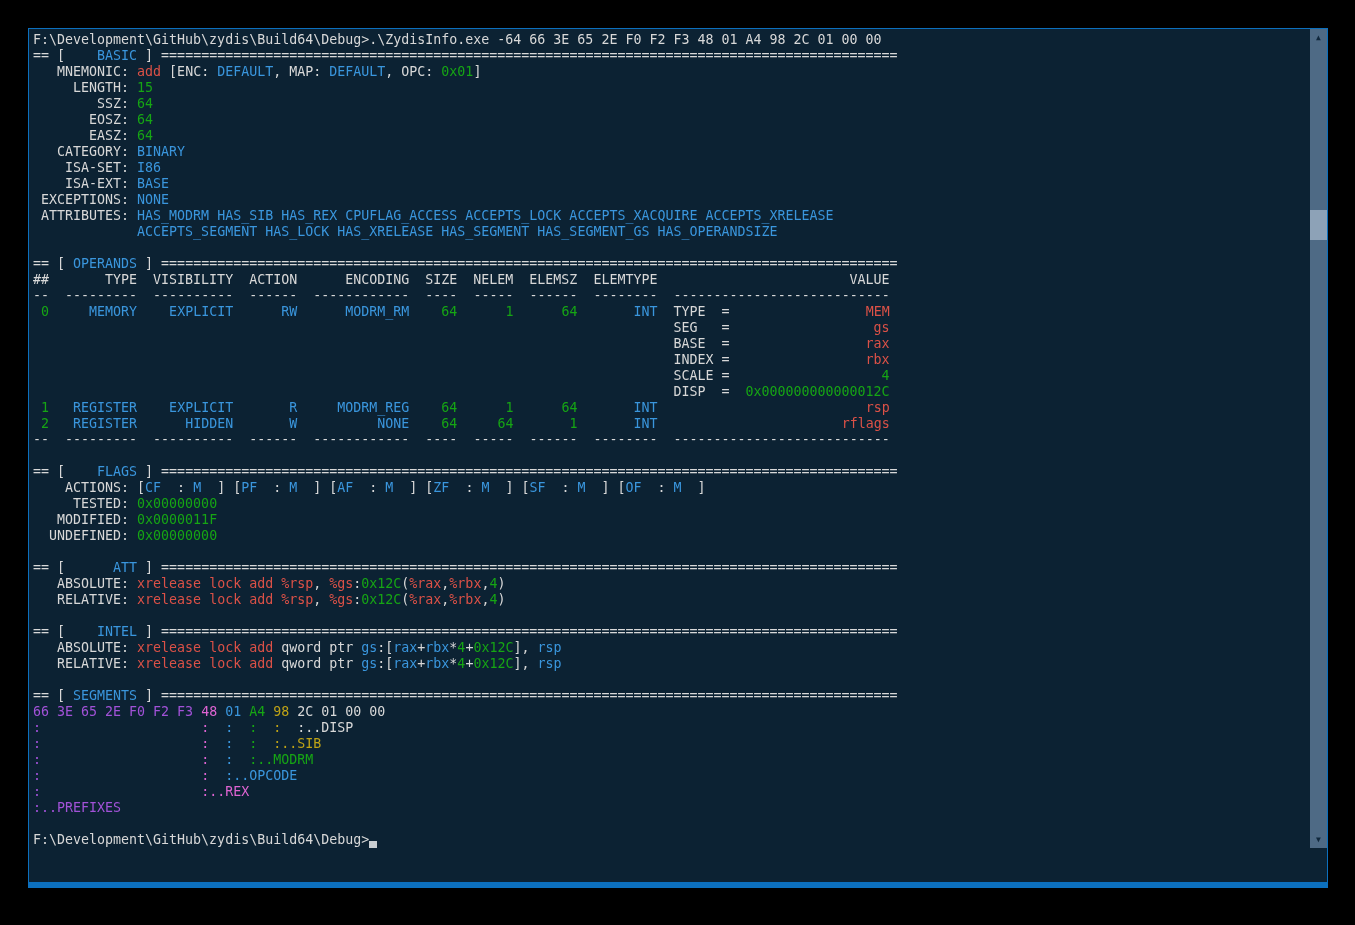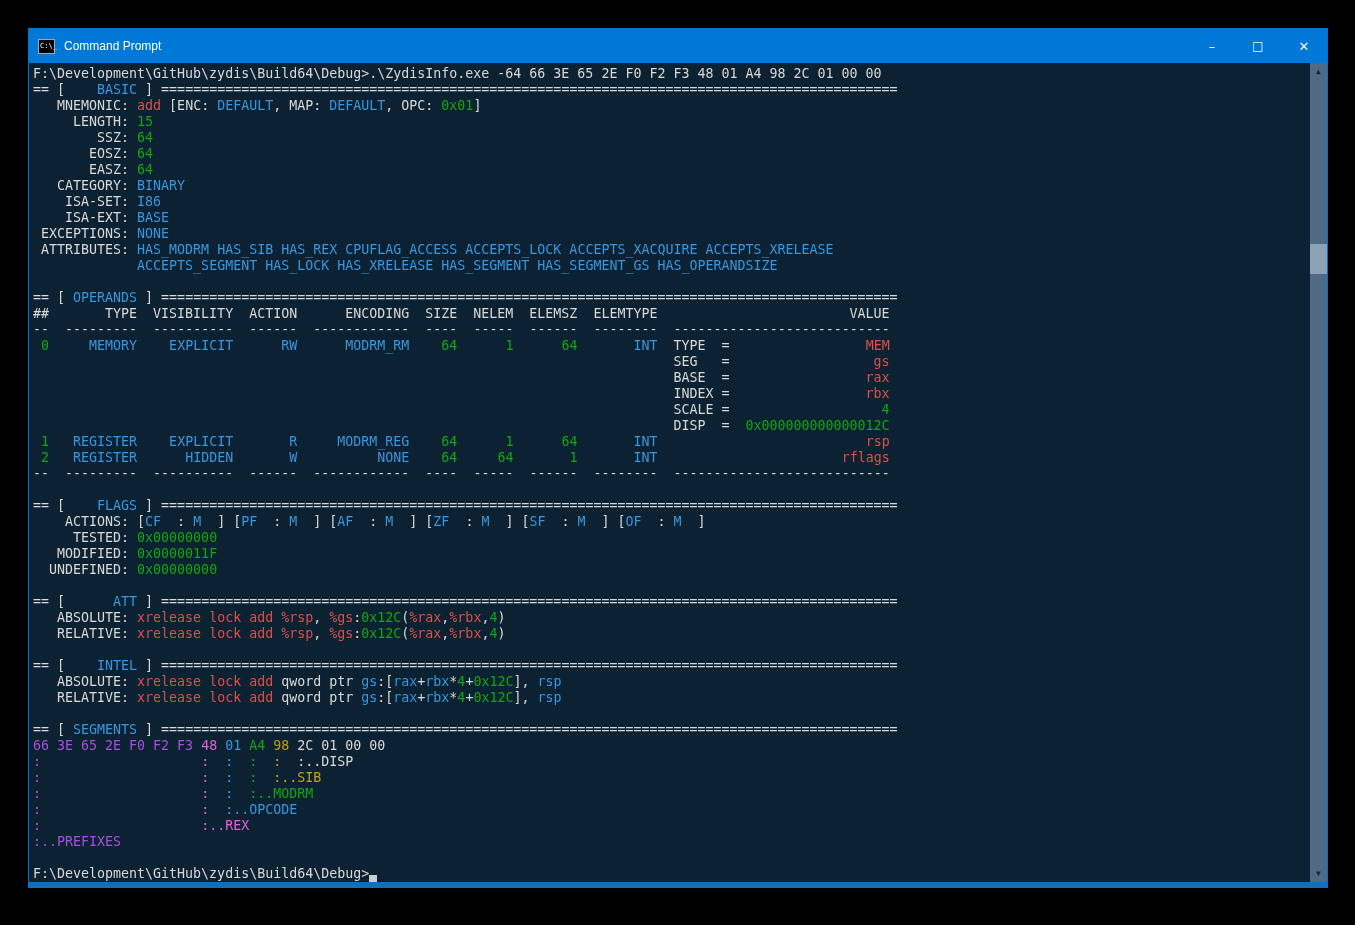--- a/index.html
+++ b/index.html
@@ -54,29 +54,20 @@
   }
   .sb-track { flex:1 1 auto; position:relative; }
   .sb-thumb { position:absolute; left:0; top:164px; width:17px; height:30px; background:#8DA2B7; }
 </style>
 </head>
 <body>
 
 <div class="desktop">
   <div class="window">
 
-    <div class="titlebar">
-      <div class="cmd-icon">C:\_</div>
-      <div class="title-text">Command Prompt</div>
-      <div class="controls">
-        <div class="ctrl">–</div>
-        <div class="ctrl max">□</div>
-        <div class="ctrl">✕</div>
-      </div>
-    </div>
 
     <div class="console">
       <div class="text"><div class="line"><span style="color: rgb(216, 216, 216);">F:\Development\GitHub\zydis\Build64\Debug&gt;.\ZydisInfo.exe -64 66 3E 65 2E F0 F2 F3 48 01 A4 98 2C 01 00 00</span></div><div class="line"><span style="color: rgb(216, 216, 216);">== [ </span><span style="color: rgb(58, 150, 221);">   BASIC</span><span style="color: rgb(216, 216, 216);"> ] </span><span style="color: rgb(216, 216, 216);">============================================================================================</span></div><div class="line"><span style="color: rgb(216, 216, 216);">   MNEMONIC: </span><span style="color: rgb(219, 81, 71);">add</span><span style="color: rgb(216, 216, 216);"> [ENC: </span><span style="color: rgb(58, 150, 221);">DEFAULT</span><span style="color: rgb(216, 216, 216);">, MAP: </span><span style="color: rgb(58, 150, 221);">DEFAULT</span><span style="color: rgb(216, 216, 216);">, OPC: </span><span style="color: rgb(22, 165, 20);">0x01</span><span style="color: rgb(216, 216, 216);">]</span></div><div class="line"><span style="color: rgb(216, 216, 216);">     LENGTH: </span><span style="color: rgb(22, 165, 20);">15</span></div><div class="line"><span style="color: rgb(216, 216, 216);">        SSZ: </span><span style="color: rgb(22, 165, 20);">64</span></div><div class="line"><span style="color: rgb(216, 216, 216);">       EOSZ: </span><span style="color: rgb(22, 165, 20);">64</span></div><div class="line"><span style="color: rgb(216, 216, 216);">       EASZ: </span><span style="color: rgb(22, 165, 20);">64</span></div><div class="line"><span style="color: rgb(216, 216, 216);">   CATEGORY: </span><span style="color: rgb(58, 150, 221);">BINARY</span></div><div class="line"><span style="color: rgb(216, 216, 216);">    ISA-SET: </span><span style="color: rgb(58, 150, 221);">I86</span></div><div class="line"><span style="color: rgb(216, 216, 216);">    ISA-EXT: </span><span style="color: rgb(58, 150, 221);">BASE</span></div><div class="line"><span style="color: rgb(216, 216, 216);"> EXCEPTIONS: </span><span style="color: rgb(58, 150, 221);">NONE</span></div><div class="line"><span style="color: rgb(216, 216, 216);"> ATTRIBUTES: </span><span style="color: rgb(58, 150, 221);">HAS_MODRM HAS_SIB HAS_REX CPUFLAG_ACCESS ACCEPTS_LOCK ACCEPTS_XACQUIRE ACCEPTS_XRELEASE</span></div><div class="line"><span style="color: rgb(216, 216, 216);">             </span><span style="color: rgb(58, 150, 221);">ACCEPTS_SEGMENT HAS_LOCK HAS_XRELEASE HAS_SEGMENT HAS_SEGMENT_GS HAS_OPERANDSIZE</span></div><div class="line"></div><div class="line"><span style="color: rgb(216, 216, 216);">== [ </span><span style="color: rgb(58, 150, 221);">OPERANDS</span><span style="color: rgb(216, 216, 216);"> ] </span><span style="color: rgb(216, 216, 216);">============================================================================================</span></div><div class="line"><span style="color: rgb(216, 216, 216);">##       TYPE  VISIBILITY  ACTION      ENCODING  SIZE  NELEM  ELEMSZ  ELEMTYPE</span><span style="color: rgb(216, 216, 216);">                        </span><span style="color: rgb(216, 216, 216);">VALUE</span></div><div class="line"><span style="color: rgb(216, 216, 216);">--  </span><span style="color: rgb(216, 216, 216);">---------</span><span style="color: rgb(216, 216, 216);">  </span><span style="color: rgb(216, 216, 216);">----------</span><span style="color: rgb(216, 216, 216);">  </span><span style="color: rgb(216, 216, 216);">------</span><span style="color: rgb(216, 216, 216);">  </span><span style="color: rgb(216, 216, 216);">------------</span><span style="color: rgb(216, 216, 216);">  </span><span style="color: rgb(216, 216, 216);">----</span><span style="color: rgb(216, 216, 216);">  </span><span style="color: rgb(216, 216, 216);">-----</span><span style="color: rgb(216, 216, 216);">  </span><span style="color: rgb(216, 216, 216);">------</span><span style="color: rgb(216, 216, 216);">  </span><span style="color: rgb(216, 216, 216);">--------</span><span style="color: rgb(216, 216, 216);">  </span><span style="color: rgb(216, 216, 216);">---------------------------</span></div><div class="line"><span style="color: rgb(22, 165, 20);"> 0</span><span style="color: rgb(216, 216, 216);">  </span><span style="color: rgb(58, 150, 221);">   MEMORY</span><span style="color: rgb(216, 216, 216);">  </span><span style="color: rgb(58, 150, 221);">  EXPLICIT</span><span style="color: rgb(216, 216, 216);">  </span><span style="color: rgb(58, 150, 221);">    RW</span><span style="color: rgb(216, 216, 216);">  </span><span style="color: rgb(58, 150, 221);">    MODRM_RM</span><span style="color: rgb(216, 216, 216);">  </span><span style="color: rgb(22, 165, 20);">  64</span><span style="color: rgb(216, 216, 216);">  </span><span style="color: rgb(22, 165, 20);">    1</span><span style="color: rgb(216, 216, 216);">  </span><span style="color: rgb(22, 165, 20);">    64</span><span style="color: rgb(216, 216, 216);">  </span><span style="color: rgb(58, 150, 221);">     INT</span><span style="color: rgb(216, 216, 216);">  TYPE  =</span><span style="color: rgb(216, 216, 216);">                 </span><span style="color: rgb(219, 81, 71);">MEM</span></div><div class="line"><span style="color: rgb(216, 216, 216);">                                                                                </span><span style="color: rgb(216, 216, 216);">SEG   =</span><span style="color: rgb(216, 216, 216);">                  </span><span style="color: rgb(219, 81, 71);">gs</span></div><div class="line"><span style="color: rgb(216, 216, 216);">                                                                                </span><span style="color: rgb(216, 216, 216);">BASE  =</span><span style="color: rgb(216, 216, 216);">                 </span><span style="color: rgb(219, 81, 71);">rax</span></div><div class="line"><span style="color: rgb(216, 216, 216);">                                                                                </span><span style="color: rgb(216, 216, 216);">INDEX =</span><span style="color: rgb(216, 216, 216);">                 </span><span style="color: rgb(219, 81, 71);">rbx</span></div><div class="line"><span style="color: rgb(216, 216, 216);">                                                                                </span><span style="color: rgb(216, 216, 216);">SCALE =</span><span style="color: rgb(216, 216, 216);">                   </span><span style="color: rgb(22, 165, 20);">4</span></div><div class="line"><span style="color: rgb(216, 216, 216);">                                                                                </span><span style="color: rgb(216, 216, 216);">DISP  =  </span><span style="color: rgb(22, 165, 20);">0x000000000000012C</span></div><div class="line"><span style="color: rgb(22, 165, 20);"> 1</span><span style="color: rgb(216, 216, 216);">  </span><span style="color: rgb(58, 150, 221);"> REGISTER</span><span style="color: rgb(216, 216, 216);">  </span><span style="color: rgb(58, 150, 221);">  EXPLICIT</span><span style="color: rgb(216, 216, 216);">  </span><span style="color: rgb(58, 150, 221);">     R</span><span style="color: rgb(216, 216, 216);">  </span><span style="color: rgb(58, 150, 221);">   MODRM_REG</span><span style="color: rgb(216, 216, 216);">  </span><span style="color: rgb(22, 165, 20);">  64</span><span style="color: rgb(216, 216, 216);">  </span><span style="color: rgb(22, 165, 20);">    1</span><span style="color: rgb(216, 216, 216);">  </span><span style="color: rgb(22, 165, 20);">    64</span><span style="color: rgb(216, 216, 216);">  </span><span style="color: rgb(58, 150, 221);">     INT</span><span style="color: rgb(216, 216, 216);">  </span><span style="color: rgb(216, 216, 216);">                        </span><span style="color: rgb(219, 81, 71);">rsp</span></div><div class="line"><span style="color: rgb(22, 165, 20);"> 2</span><span style="color: rgb(216, 216, 216);">  </span><span style="color: rgb(58, 150, 221);"> REGISTER</span><span style="color: rgb(216, 216, 216);">  </span><span style="color: rgb(58, 150, 221);">    HIDDEN</span><span style="color: rgb(216, 216, 216);">  </span><span style="color: rgb(58, 150, 221);">     W</span><span style="color: rgb(216, 216, 216);">  </span><span style="color: rgb(58, 150, 221);">        NONE</span><span style="color: rgb(216, 216, 216);">  </span><span style="color: rgb(22, 165, 20);">  64</span><span style="color: rgb(216, 216, 216);">  </span><span style="color: rgb(22, 165, 20);">   64</span><span style="color: rgb(216, 216, 216);">  </span><span style="color: rgb(22, 165, 20);">     1</span><span style="color: rgb(216, 216, 216);">  </span><span style="color: rgb(58, 150, 221);">     INT</span><span style="color: rgb(216, 216, 216);">  </span><span style="color: rgb(216, 216, 216);">                     </span><span style="color: rgb(219, 81, 71);">rflags</span></div><div class="line"><span style="color: rgb(216, 216, 216);">--  </span><span style="color: rgb(216, 216, 216);">---------</span><span style="color: rgb(216, 216, 216);">  </span><span style="color: rgb(216, 216, 216);">----------</span><span style="color: rgb(216, 216, 216);">  </span><span style="color: rgb(216, 216, 216);">------</span><span style="color: rgb(216, 216, 216);">  </span><span style="color: rgb(216, 216, 216);">------------</span><span style="color: rgb(216, 216, 216);">  </span><span style="color: rgb(216, 216, 216);">----</span><span style="color: rgb(216, 216, 216);">  </span><span style="color: rgb(216, 216, 216);">-----</span><span style="color: rgb(216, 216, 216);">  </span><span style="color: rgb(216, 216, 216);">------</span><span style="color: rgb(216, 216, 216);">  </span><span style="color: rgb(216, 216, 216);">--------</span><span style="color: rgb(216, 216, 216);">  </span><span style="color: rgb(216, 216, 216);">---------------------------</span></div><div class="line"></div><div class="line"><span style="color: rgb(216, 216, 216);">== [ </span><span style="color: rgb(58, 150, 221);">   FLAGS</span><span style="color: rgb(216, 216, 216);"> ] </span><span style="color: rgb(216, 216, 216);">============================================================================================</span></div><div class="line"><span style="color: rgb(216, 216, 216);">    ACTIONS: [</span><span style="color: rgb(58, 150, 221);">CF</span><span style="color: rgb(216, 216, 216);">  : </span><span style="color: rgb(58, 150, 221);">M</span><span style="color: rgb(216, 216, 216);">  ] [</span><span style="color: rgb(58, 150, 221);">PF</span><span style="color: rgb(216, 216, 216);">  : </span><span style="color: rgb(58, 150, 221);">M</span><span style="color: rgb(216, 216, 216);">  ] [</span><span style="color: rgb(58, 150, 221);">AF</span><span style="color: rgb(216, 216, 216);">  : </span><span style="color: rgb(58, 150, 221);">M</span><span style="color: rgb(216, 216, 216);">  ] [</span><span style="color: rgb(58, 150, 221);">ZF</span><span style="color: rgb(216, 216, 216);">  : </span><span style="color: rgb(58, 150, 221);">M</span><span style="color: rgb(216, 216, 216);">  ] [</span><span style="color: rgb(58, 150, 221);">SF</span><span style="color: rgb(216, 216, 216);">  : </span><span style="color: rgb(58, 150, 221);">M</span><span style="color: rgb(216, 216, 216);">  ] [</span><span style="color: rgb(58, 150, 221);">OF</span><span style="color: rgb(216, 216, 216);">  : </span><span style="color: rgb(58, 150, 221);">M</span><span style="color: rgb(216, 216, 216);">  ]</span></div><div class="line"><span style="color: rgb(216, 216, 216);">     TESTED: </span><span style="color: rgb(22, 165, 20);">0x00000000</span></div><div class="line"><span style="color: rgb(216, 216, 216);">   MODIFIED: </span><span style="color: rgb(22, 165, 20);">0x0000011F</span></div><div class="line"><span style="color: rgb(216, 216, 216);">  UNDEFINED: </span><span style="color: rgb(22, 165, 20);">0x00000000</span></div><div class="line"></div><div class="line"><span style="color: rgb(216, 216, 216);">== [ </span><span style="color: rgb(58, 150, 221);">     ATT</span><span style="color: rgb(216, 216, 216);"> ] </span><span style="color: rgb(216, 216, 216);">============================================================================================</span></div><div class="line"><span style="color: rgb(216, 216, 216);">   ABSOLUTE: </span><span style="color: rgb(219, 81, 71);">xrelease lock add %rsp</span><span style="color: rgb(216, 216, 216);">, </span><span style="color: rgb(219, 81, 71);">%gs</span><span style="color: rgb(216, 216, 216);">:</span><span style="color: rgb(22, 165, 20);">0x12C</span><span style="color: rgb(216, 216, 216);">(</span><span style="color: rgb(219, 81, 71);">%rax</span><span style="color: rgb(216, 216, 216);">,</span><span style="color: rgb(219, 81, 71);">%rbx</span><span style="color: rgb(216, 216, 216);">,</span><span style="color: rgb(22, 165, 20);">4</span><span style="color: rgb(216, 216, 216);">)</span></div><div class="line"><span style="color: rgb(216, 216, 216);">   RELATIVE: </span><span style="color: rgb(219, 81, 71);">xrelease lock add %rsp</span><span style="color: rgb(216, 216, 216);">, </span><span style="color: rgb(219, 81, 71);">%gs</span><span style="color: rgb(216, 216, 216);">:</span><span style="color: rgb(22, 165, 20);">0x12C</span><span style="color: rgb(216, 216, 216);">(</span><span style="color: rgb(219, 81, 71);">%rax</span><span style="color: rgb(216, 216, 216);">,</span><span style="color: rgb(219, 81, 71);">%rbx</span><span style="color: rgb(216, 216, 216);">,</span><span style="color: rgb(22, 165, 20);">4</span><span style="color: rgb(216, 216, 216);">)</span></div><div class="line"></div><div class="line"><span style="color: rgb(216, 216, 216);">== [ </span><span style="color: rgb(58, 150, 221);">   INTEL</span><span style="color: rgb(216, 216, 216);"> ] </span><span style="color: rgb(216, 216, 216);">============================================================================================</span></div><div class="line"><span style="color: rgb(216, 216, 216);">   ABSOLUTE: </span><span style="color: rgb(219, 81, 71);">xrelease lock add</span><span style="color: rgb(216, 216, 216);"> qword ptr </span><span style="color: rgb(58, 150, 221);">gs</span><span style="color: rgb(216, 216, 216);">:[</span><span style="color: rgb(58, 150, 221);">rax</span><span style="color: rgb(216, 216, 216);">+</span><span style="color: rgb(58, 150, 221);">rbx</span><span style="color: rgb(216, 216, 216);">*</span><span style="color: rgb(22, 165, 20);">4</span><span style="color: rgb(216, 216, 216);">+</span><span style="color: rgb(22, 165, 20);">0x12C</span><span style="color: rgb(216, 216, 216);">], </span><span style="color: rgb(58, 150, 221);">rsp</span></div><div class="line"><span style="color: rgb(216, 216, 216);">   RELATIVE: </span><span style="color: rgb(219, 81, 71);">xrelease lock add</span><span style="color: rgb(216, 216, 216);"> qword ptr </span><span style="color: rgb(58, 150, 221);">gs</span><span style="color: rgb(216, 216, 216);">:[</span><span style="color: rgb(58, 150, 221);">rax</span><span style="color: rgb(216, 216, 216);">+</span><span style="color: rgb(58, 150, 221);">rbx</span><span style="color: rgb(216, 216, 216);">*</span><span style="color: rgb(22, 165, 20);">4</span><span style="color: rgb(216, 216, 216);">+</span><span style="color: rgb(22, 165, 20);">0x12C</span><span style="color: rgb(216, 216, 216);">], </span><span style="color: rgb(58, 150, 221);">rsp</span></div><div class="line"></div><div class="line"><span style="color: rgb(216, 216, 216);">== [ </span><span style="color: rgb(58, 150, 221);">SEGMENTS</span><span style="color: rgb(216, 216, 216);"> ] </span><span style="color: rgb(216, 216, 216);">============================================================================================</span></div><div class="line"><span style="color: rgb(162, 82, 216);">66 3E 65 2E F0 F2 F3</span><span style="color: rgb(216, 216, 216);"> </span><span style="color: rgb(222, 100, 210);">48</span><span style="color: rgb(216, 216, 216);"> </span><span style="color: rgb(58, 150, 221);">01</span><span style="color: rgb(216, 216, 216);"> </span><span style="color: rgb(22, 165, 20);">A4</span><span style="color: rgb(216, 216, 216);"> </span><span style="color: rgb(191, 163, 22);">98</span><span style="color: rgb(216, 216, 216);"> </span><span style="color: rgb(216, 216, 216);">2C 01 00 00</span></div><div class="line"><span style="color: rgb(162, 82, 216);">:</span><span style="color: rgb(216, 216, 216);">                    </span><span style="color: rgb(222, 100, 210);">:</span><span style="color: rgb(216, 216, 216);">  </span><span style="color: rgb(58, 150, 221);">:</span><span style="color: rgb(216, 216, 216);">  </span><span style="color: rgb(22, 165, 20);">:</span><span style="color: rgb(216, 216, 216);">  </span><span style="color: rgb(191, 163, 22);">:</span><span style="color: rgb(216, 216, 216);">  </span><span style="color: rgb(216, 216, 216);">:..DISP</span></div><div class="line"><span style="color: rgb(162, 82, 216);">:</span><span style="color: rgb(216, 216, 216);">                    </span><span style="color: rgb(222, 100, 210);">:</span><span style="color: rgb(216, 216, 216);">  </span><span style="color: rgb(58, 150, 221);">:</span><span style="color: rgb(216, 216, 216);">  </span><span style="color: rgb(22, 165, 20);">:</span><span style="color: rgb(216, 216, 216);">  </span><span style="color: rgb(191, 163, 22);">:..SIB</span></div><div class="line"><span style="color: rgb(162, 82, 216);">:</span><span style="color: rgb(216, 216, 216);">                    </span><span style="color: rgb(222, 100, 210);">:</span><span style="color: rgb(216, 216, 216);">  </span><span style="color: rgb(58, 150, 221);">:</span><span style="color: rgb(216, 216, 216);">  </span><span style="color: rgb(22, 165, 20);">:..MODRM</span></div><div class="line"><span style="color: rgb(162, 82, 216);">:</span><span style="color: rgb(216, 216, 216);">                    </span><span style="color: rgb(222, 100, 210);">:</span><span style="color: rgb(216, 216, 216);">  </span><span style="color: rgb(58, 150, 221);">:..OPCODE</span></div><div class="line"><span style="color: rgb(162, 82, 216);">:</span><span style="color: rgb(216, 216, 216);">                    </span><span style="color: rgb(222, 100, 210);">:..REX</span></div><div class="line"><span style="color: rgb(162, 82, 216);">:..PREFIXES</span></div><div class="line"></div><div class="line"><span style="color: rgb(216, 216, 216);">F:\Development\GitHub\zydis\Build64\Debug&gt;</span><span class="cursor"></span></div></div>
       <div class="scrollbar">
         <div class="sb-btn">▲</div>
         <div class="sb-track">
           <div class="sb-thumb"></div>
         </div>
         <div class="sb-btn">▼</div>
       </div>

